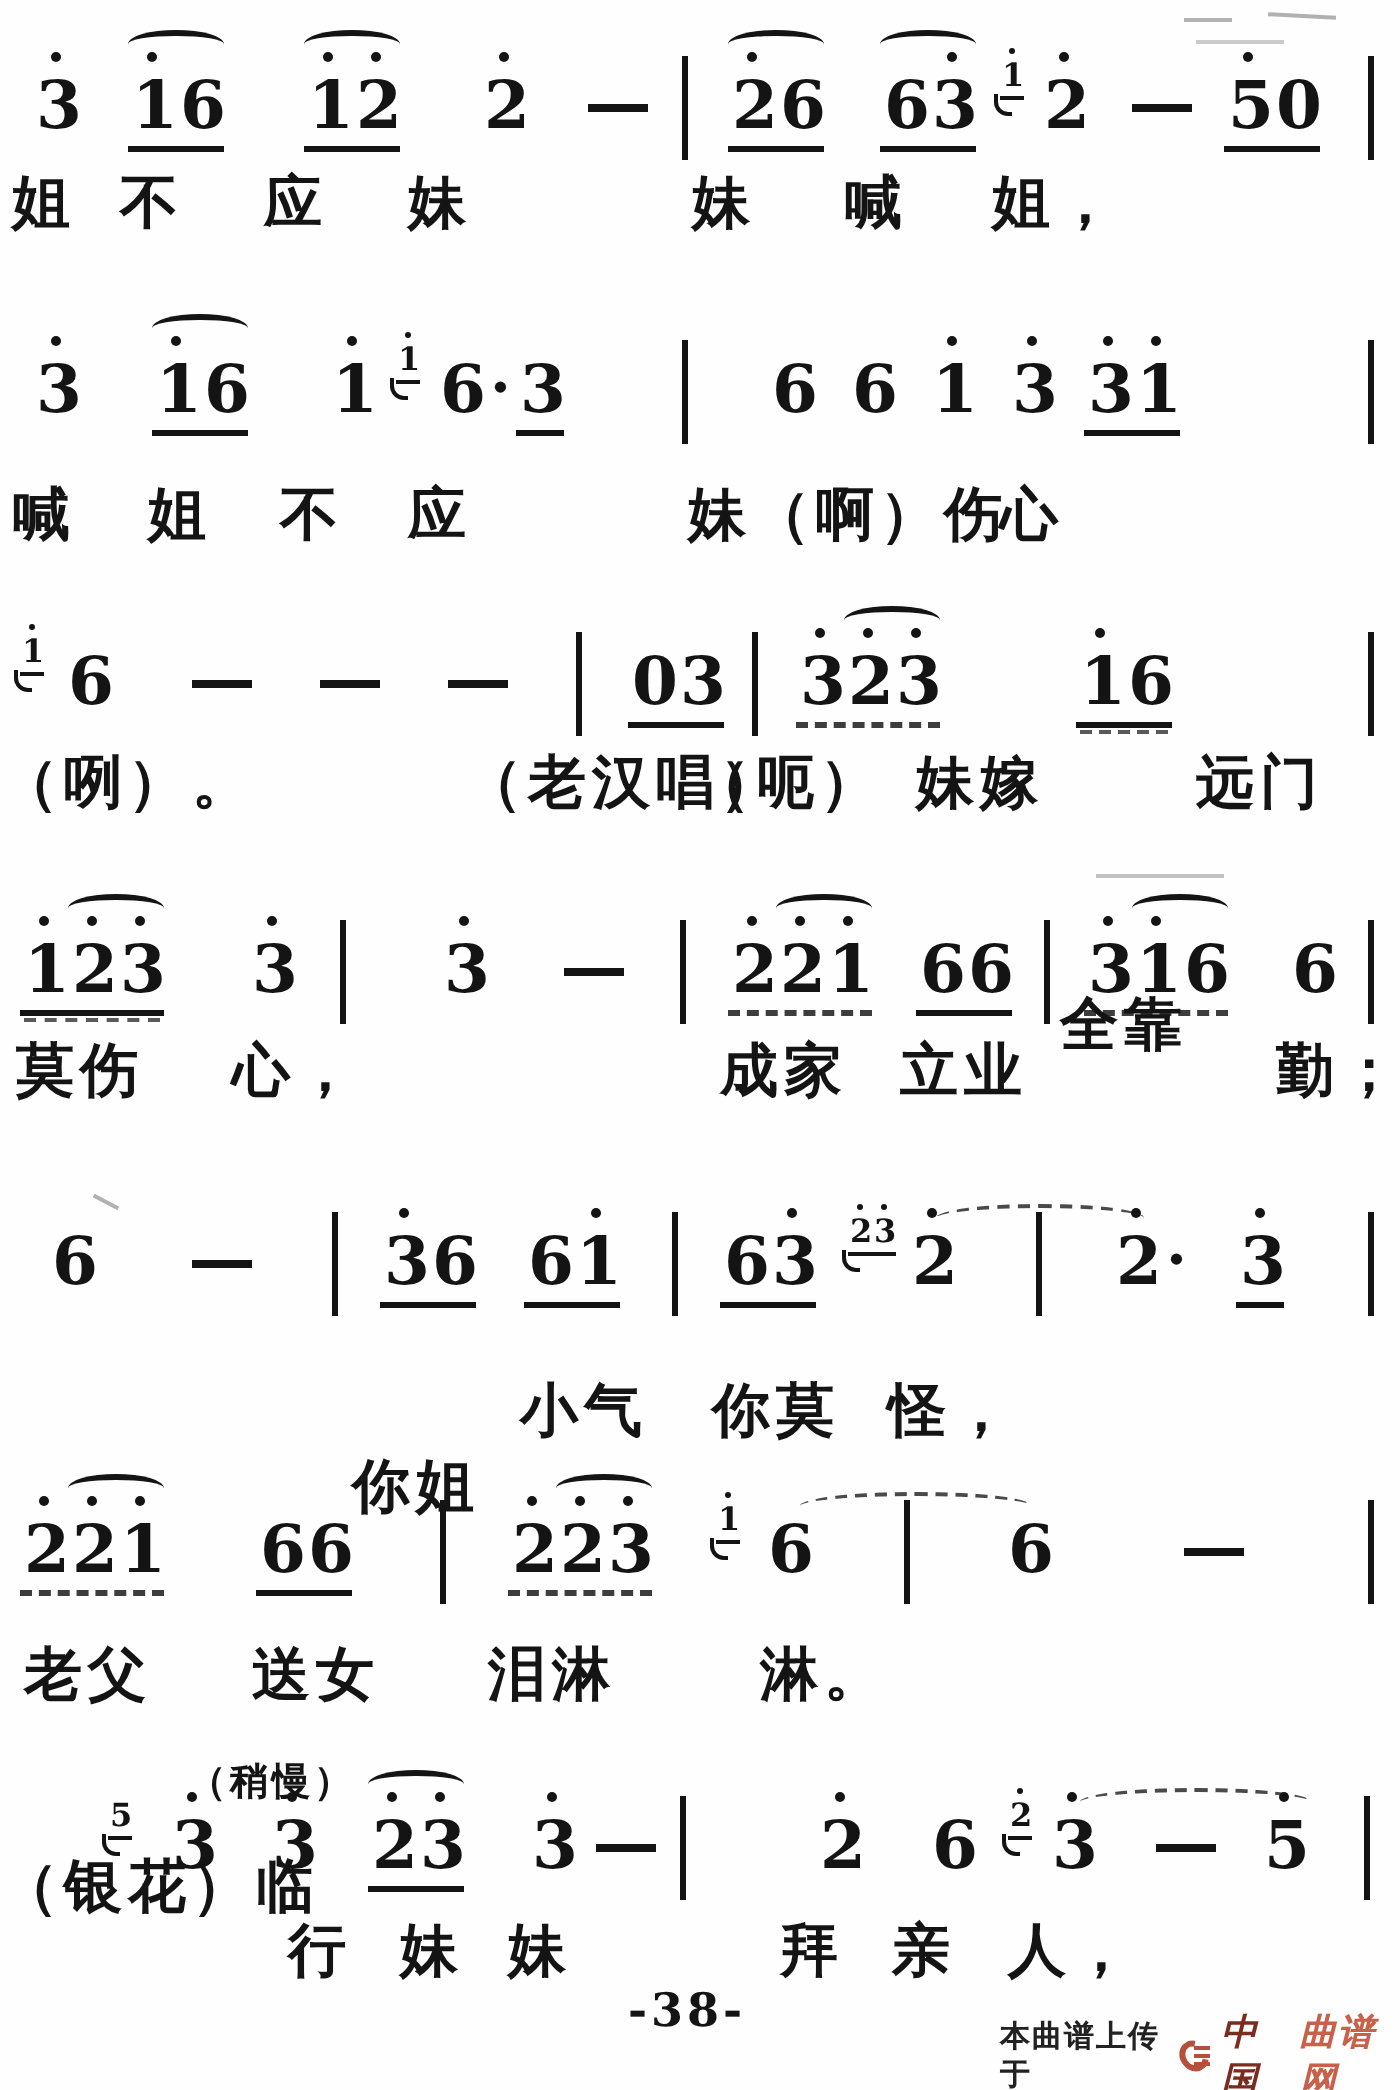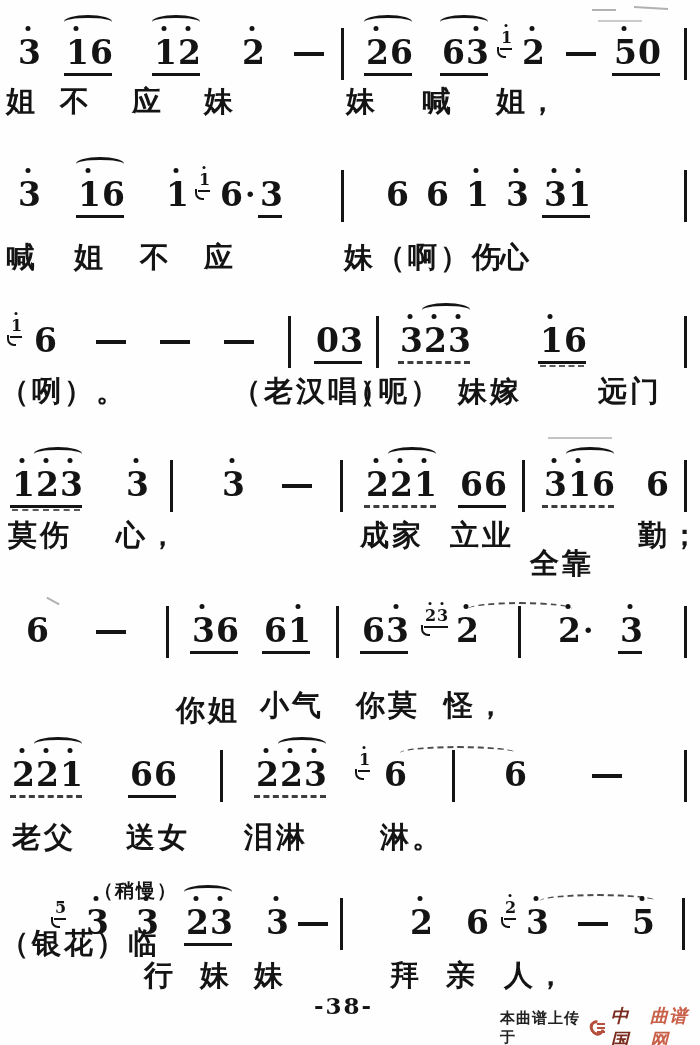--- a/index.html
+++ b/index.html
@@ -288,21 +288,21 @@
           <span class="dgs">
             <span class="dg">6</span>
           </span>
         </div>
         <div class="tok bar" style="left: 684px;"></div>
       </div>
       <div class="lyr" style="left: 8px; top: 516px;">莫伤</div>
       <div class="lyr" style="left: 116px; top: 516px;">心，</div>
       <div class="lyr" style="left: 360px; top: 516px;">成家</div>
       <div class="lyr" style="left: 450px; top: 516px;">立业</div>
-      <div class="lyr" style="left: 530px; top: 544px;">全靠</div>
+      <div class="lyr" style="left: 530px; top: 493px;">全靠</div>
       <div class="lyr" style="left: 638px; top: 516px;">勤；</div>
       <div class="sys" style="top: 602px;">
         <div class="tok note" style="left: 24px;">
           <span class="dgs">
             <span class="dg">6</span>
           </span>
         </div>
         <div class="tok dashx" style="left: 96px;"></div>
         <div class="tok bar" style="left: 166px;"></div>
         <div class="tok note" style="left: 190px;">
@@ -344,21 +344,21 @@
           </span>
           <span class="aug">·</span>
         </div>
         <div class="tok note" style="left: 618px;">
           <span class="dgs ul-solid">
             <span class="dg">3<i class="od"></i></span>
           </span>
         </div>
         <div class="tok bar" style="left: 684px;"></div>
       </div>
-      <div class="lyr" style="left: 176px; top: 691px;">你姐</div>
+      <div class="lyr" style="left: 176px; top: 724px;">你姐</div>
       <div class="lyr" style="left: 260px; top: 686px;">小气</div>
       <div class="lyr" style="left: 356px; top: 686px;">你莫</div>
       <div class="lyr" style="left: 444px; top: 686px;">怪，</div>
       <div class="sys" style="top: 746px;">
         <div class="tok note" style="left: 10px;">
           <span class="dgs ul-dashed">
             <span class="dg">2<i class="od"></i></span>
             <span class="dg">2<i class="od"></i></span>
             <span class="dg">1<i class="od"></i></span>
             <i class="slur" style="left: 24px; width: 48px;"></i>

